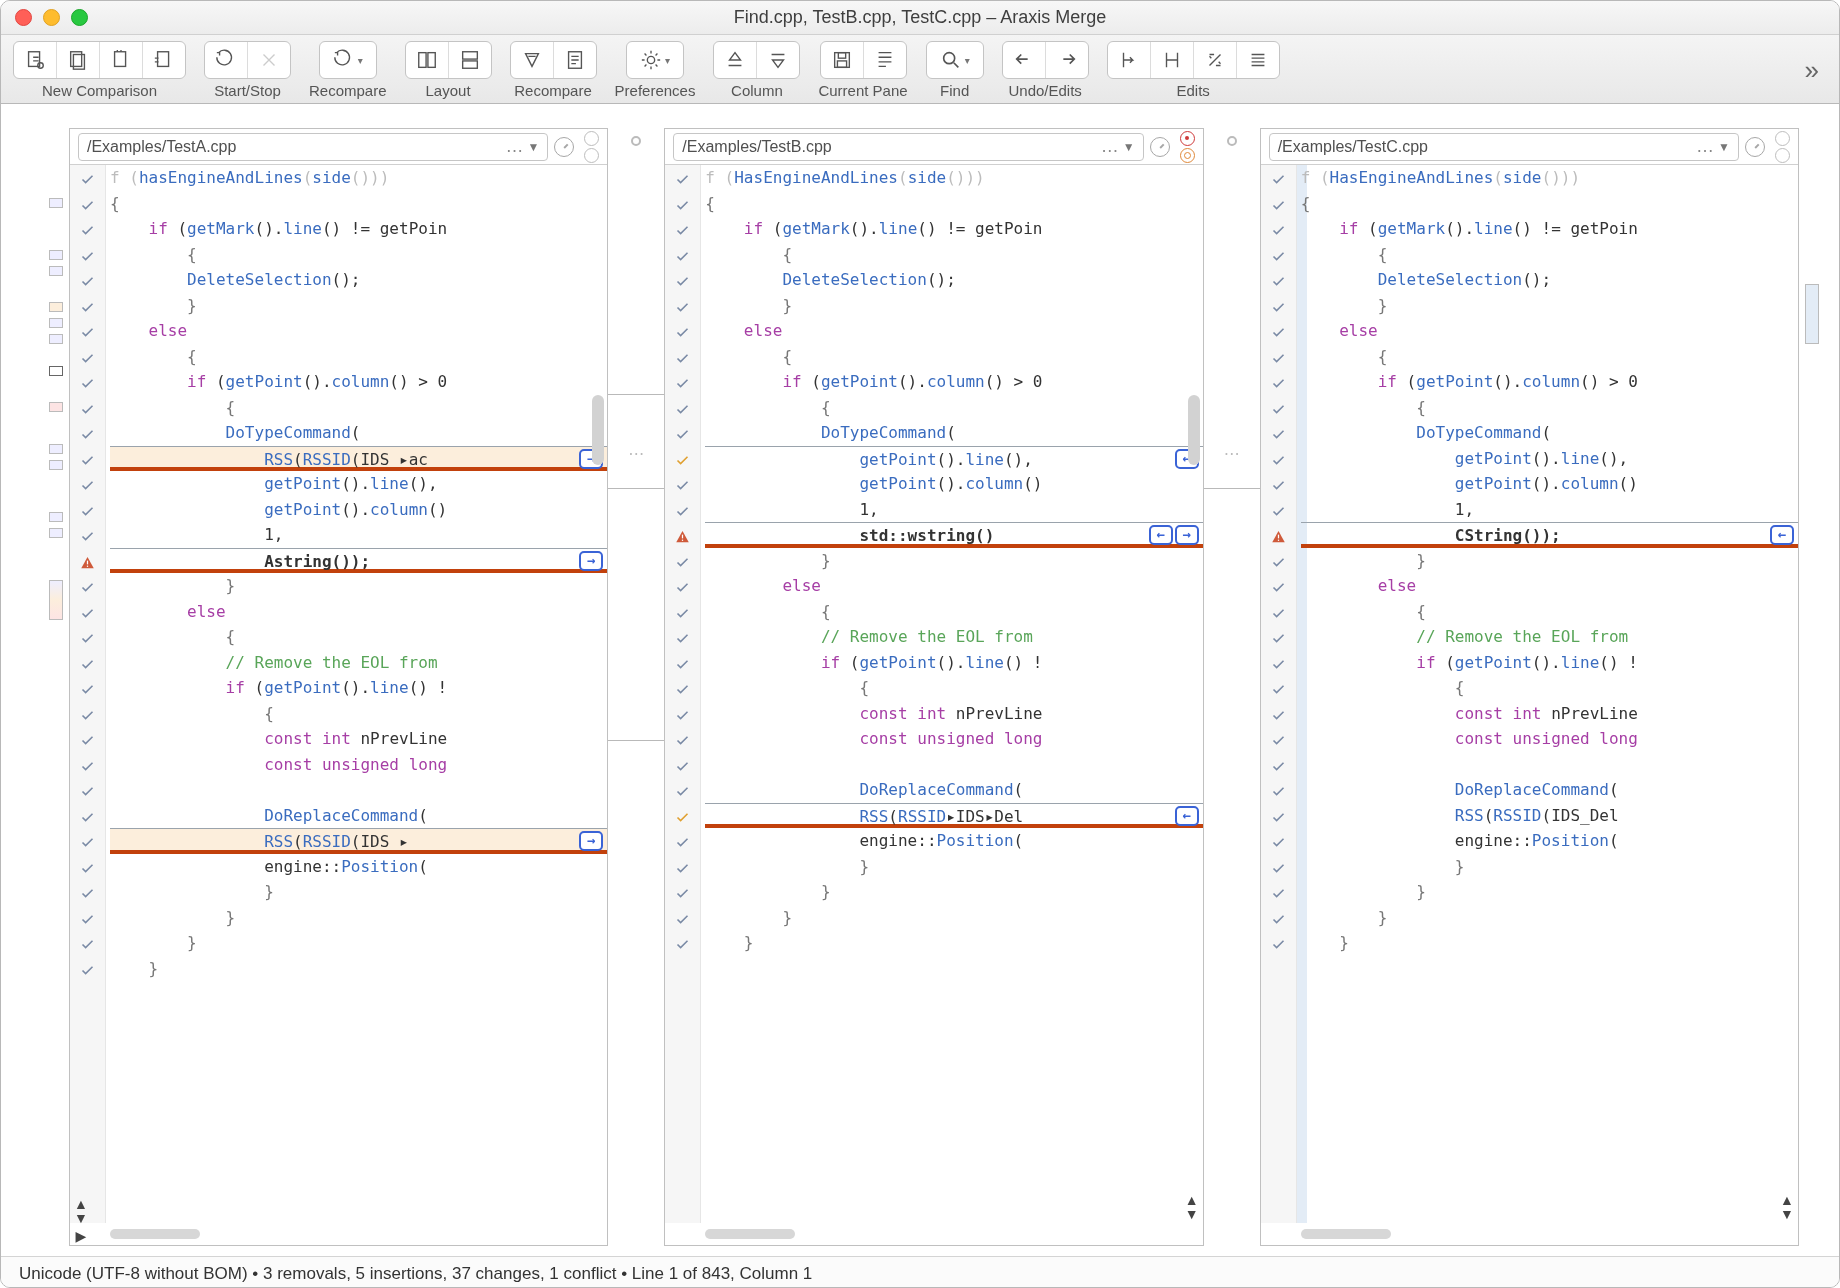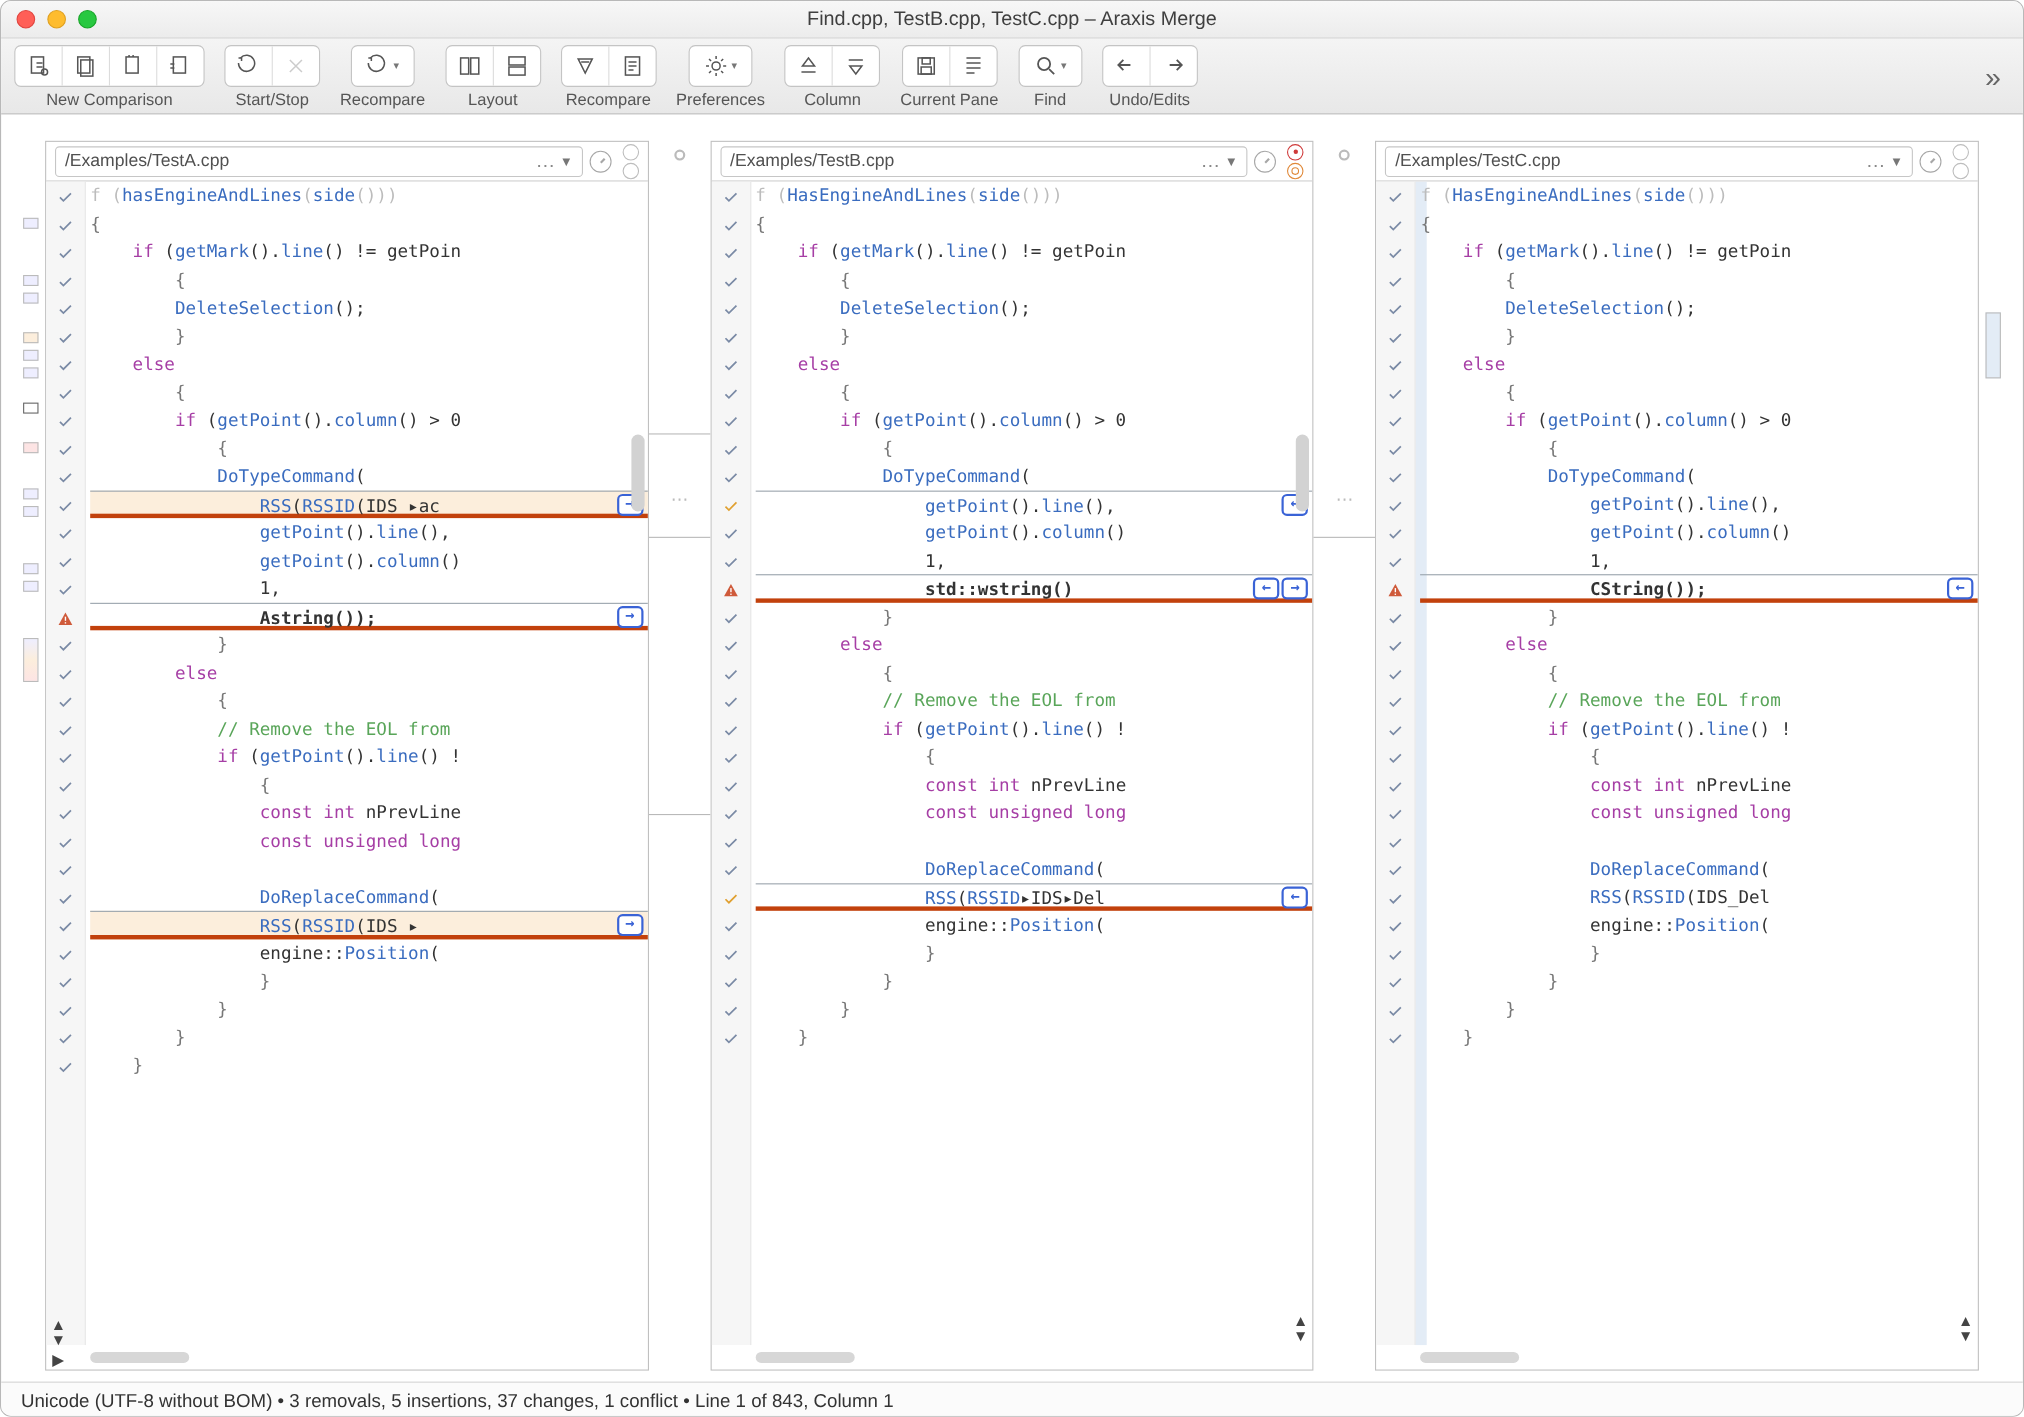--- a/index.html
+++ b/index.html
@@ -39,21 +39,21 @@
     gap: 18px;
   }
   .tgroup { display:flex; flex-direction:column; align-items:center; gap:3px;}
   .seg { display:flex; border:1px solid #c4c4c4; border-radius:6px; background:#fff; height:38px; overflow:hidden;}
   .segbtn { min-width:40px; padding:0 10px; display:flex; align-items:center; justify-content:center; border-right:1px solid #dcdcdc; color:#555;}
   .segbtn:last-child{border-right:none;}
   .tlabel { font-size:15px; color:#555;}
   .overflow { margin-left:auto; align-self:center; font-size:26px; color:#666; padding-right:8px;}
   .icn{width:22px;height:22px;}
   
-  .workspace { height: calc(100% - 34px - 66px - 34px); display:flex; padding: 24px 14px 10px 14px; gap:0;}
+  .workspace { height: calc(100% - 34px - 66px - 34px); display:flex; padding: 24px 14px 10px 14px; gap:0;margin-left:28px;}
   .leftstrip, .rightstrip { width:26px; display:flex; flex-direction:column; align-items:center; gap:6px; padding-top:70px;}
   .strip-box{width:14px;height:10px;border:1px solid #bbb;background:#eef;}
   .pane { flex:1; border:1px solid #c0c0c0; display:flex; flex-direction:column; background:#fff; position:relative;}
   .panehdr { height:36px; border-bottom:1px solid #d0d0d0; display:flex; align-items:center; padding:0 8px; gap:6px;}
   .panepath{flex:1; border:1px solid #c6c6c6; border-radius:4px; height:28px; display:flex; align-items:center; padding:0 8px; font-size:16px; color:#505050;}
   .dots{color:#888; font-size:18px; padding:0 4px;}
   .chev{font-size:12px;color:#777;}
   .clock{width:20px;height:20px;border:1.5px solid #a7a7a7;border-radius:50%;position:relative;}
   .clock:before{content:"";position:absolute;left:50%;top:50%;width:5px;height:1.5px;background:#a7a7a7;transform-origin:left;transform:rotate(-45deg);}
   .circbtns{display:flex;flex-direction:column;gap:2px;margin-left:4px;}
@@ -275,20 +275,45 @@
         </div>
       <div class="segbtn">
           <svg class="icn" viewBox="0 0 24 24" fill="none" stroke="#555" stroke-width="1.8">
             <path d="M15 6l5 5-5 5M20 11H8"></path>
           </svg>
         </div>
     </div>
     <div class="tlabel">Undo/Edits</div>
   </div>
 
+  <div class="tgroup">
+    <div class="seg">
+      <div class="segbtn">
+          <svg class="icn" viewBox="0 0 24 24" fill="none" stroke="#555" stroke-width="1.5">
+            <path d="M6 4v16M6 12h10l-3-3M16 12l-3 3"></path>
+          </svg>
+        </div>
+      <div class="segbtn">
+          <svg class="icn" viewBox="0 0 24 24" fill="none" stroke="#555" stroke-width="1.5">
+            <path d="M6 4v16M18 4v16M6 12h12"></path>
+          </svg>
+        </div>
+      <div class="segbtn">
+          <svg class="icn" viewBox="0 0 24 24" fill="none" stroke="#555" stroke-width="1.5">
+            <path d="M6 18l12-12M6 6h5M13 18h5M8 10l-2-2M16 14l2 2"></path>
+          </svg>
+        </div>
+      <div class="segbtn">
+          <svg class="icn" viewBox="0 0 24 24" fill="none" stroke="#555" stroke-width="1.5">
+            <path d="M5 6h14M5 10h14M5 14h14M5 18h14"></path>
+          </svg>
+        </div>
+    </div>
+    <div class="tlabel">Edits</div>
+  </div>
 
   <div class="overflow">»</div>
 </div>
 
 <div class="workspace">
   <div class="leftstrip">
     <div class="strip-box"></div>
       <div style="height:30px"></div>
     <div class="strip-box"></div>
       <div class="strip-box"></div>

